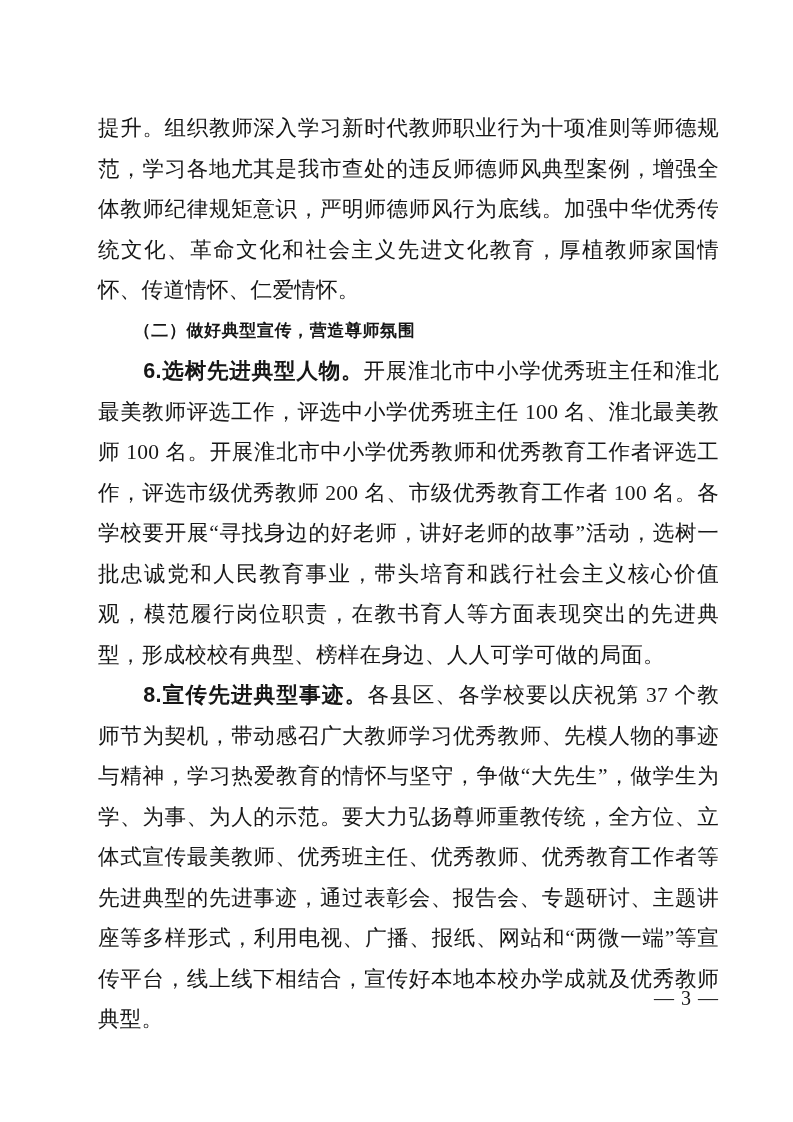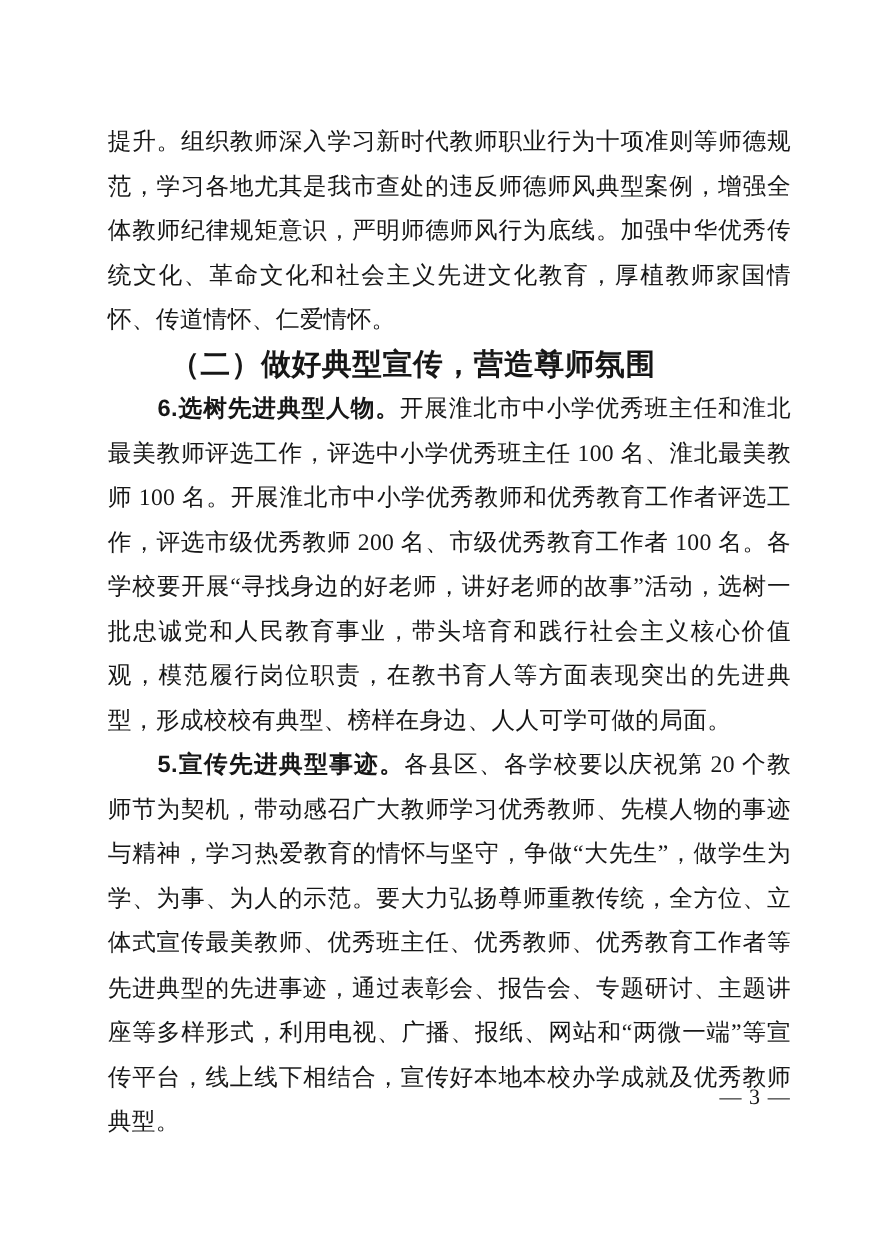--- a/index.html
+++ b/index.html
@@ -39,21 +39,21 @@
   .para-indent {
     margin: 0;
     text-indent: 2.1em;
   }
   .heading {
     margin: 0;
     text-indent: 2.1em;
     font-weight: bold;
     font-family: "Liberation Sans", "DejaVu Sans", sans-serif;
     letter-spacing: 0.6px;
-    font-size: 27px;
+    font-size: 17px;
   }
   .run-head {
     font-weight: bold;
     font-family: "Liberation Sans", "DejaVu Sans", sans-serif;
     letter-spacing: 0.4px;
   }
   .page-number {
     position: absolute;
     right: 86px;
     bottom: 112px;
@@ -68,18 +68,18 @@
 
 <div class="page">
   <div class="doc-body">
 
     <p class="para">提升。组织教师深入学习新时代教师职业行为十项准则等师德规范，学习各地尤其是我市查处的违反师德师风典型案例，增强全体教师纪律规矩意识，严明师德师风行为底线。加强中华优秀传统文化、革命文化和社会主义先进文化教育，厚植教师家国情怀、传道情怀、仁爱情怀。</p>
 
     <p class="heading">（二）做好典型宣传，营造尊师氛围</p>
 
     <p class="para-indent"><span class="run-head">6.选树先进典型人物。</span><span>开展淮北市中小学优秀班主任和淮北最美教师评选工作，评选中小学优秀班主任 100 名、淮北最美教师 100 名。开展淮北市中小学优秀教师和优秀教育工作者评选工作，评选市级优秀教师 200 名、市级优秀教育工作者 100 名。各学校要开展“寻找身边的好老师，讲好老师的故事”活动，选树一批忠诚党和人民教育事业，带头培育和践行社会主义核心价值观，模范履行岗位职责，在教书育人等方面表现突出的先进典型，形成校校有典型、榜样在身边、人人可学可做的局面。</span></p>
 
-    <p class="para-indent"><span class="run-head">5.宣传先进典型事迹。</span><span>各县区、各学校要以庆祝第 20 个教师节为契机，带动感召广大教师学习优秀教师、先模人物的事迹与精神，学习热爱教育的情怀与坚守，争做“大先生”，做学生为学、为事、为人的示范。要大力弘扬尊师重教传统，全方位、立体式宣传最美教师、优秀班主任、优秀教师、优秀教育工作者等先进典型的先进事迹，通过表彰会、报告会、专题研讨、主题讲座等多样形式，利用电视、广播、报纸、网站和“两微一端”等宣传平台，线上线下相结合，宣传好本地本校办学成就及优秀教师典型。</span></p>
+    <p class="para-indent"><span class="run-head">8.宣传先进典型事迹。</span><span>各县区、各学校要以庆祝第 37 个教师节为契机，带动感召广大教师学习优秀教师、先模人物的事迹与精神，学习热爱教育的情怀与坚守，争做“大先生”，做学生为学、为事、为人的示范。要大力弘扬尊师重教传统，全方位、立体式宣传最美教师、优秀班主任、优秀教师、优秀教育工作者等先进典型的先进事迹，通过表彰会、报告会、专题研讨、主题讲座等多样形式，利用电视、广播、报纸、网站和“两微一端”等宣传平台，线上线下相结合，宣传好本地本校办学成就及优秀教师典型。</span></p>
 
   </div>
 
   <div class="page-number">— 3 —</div>
 </div>
 
 </body></html>

